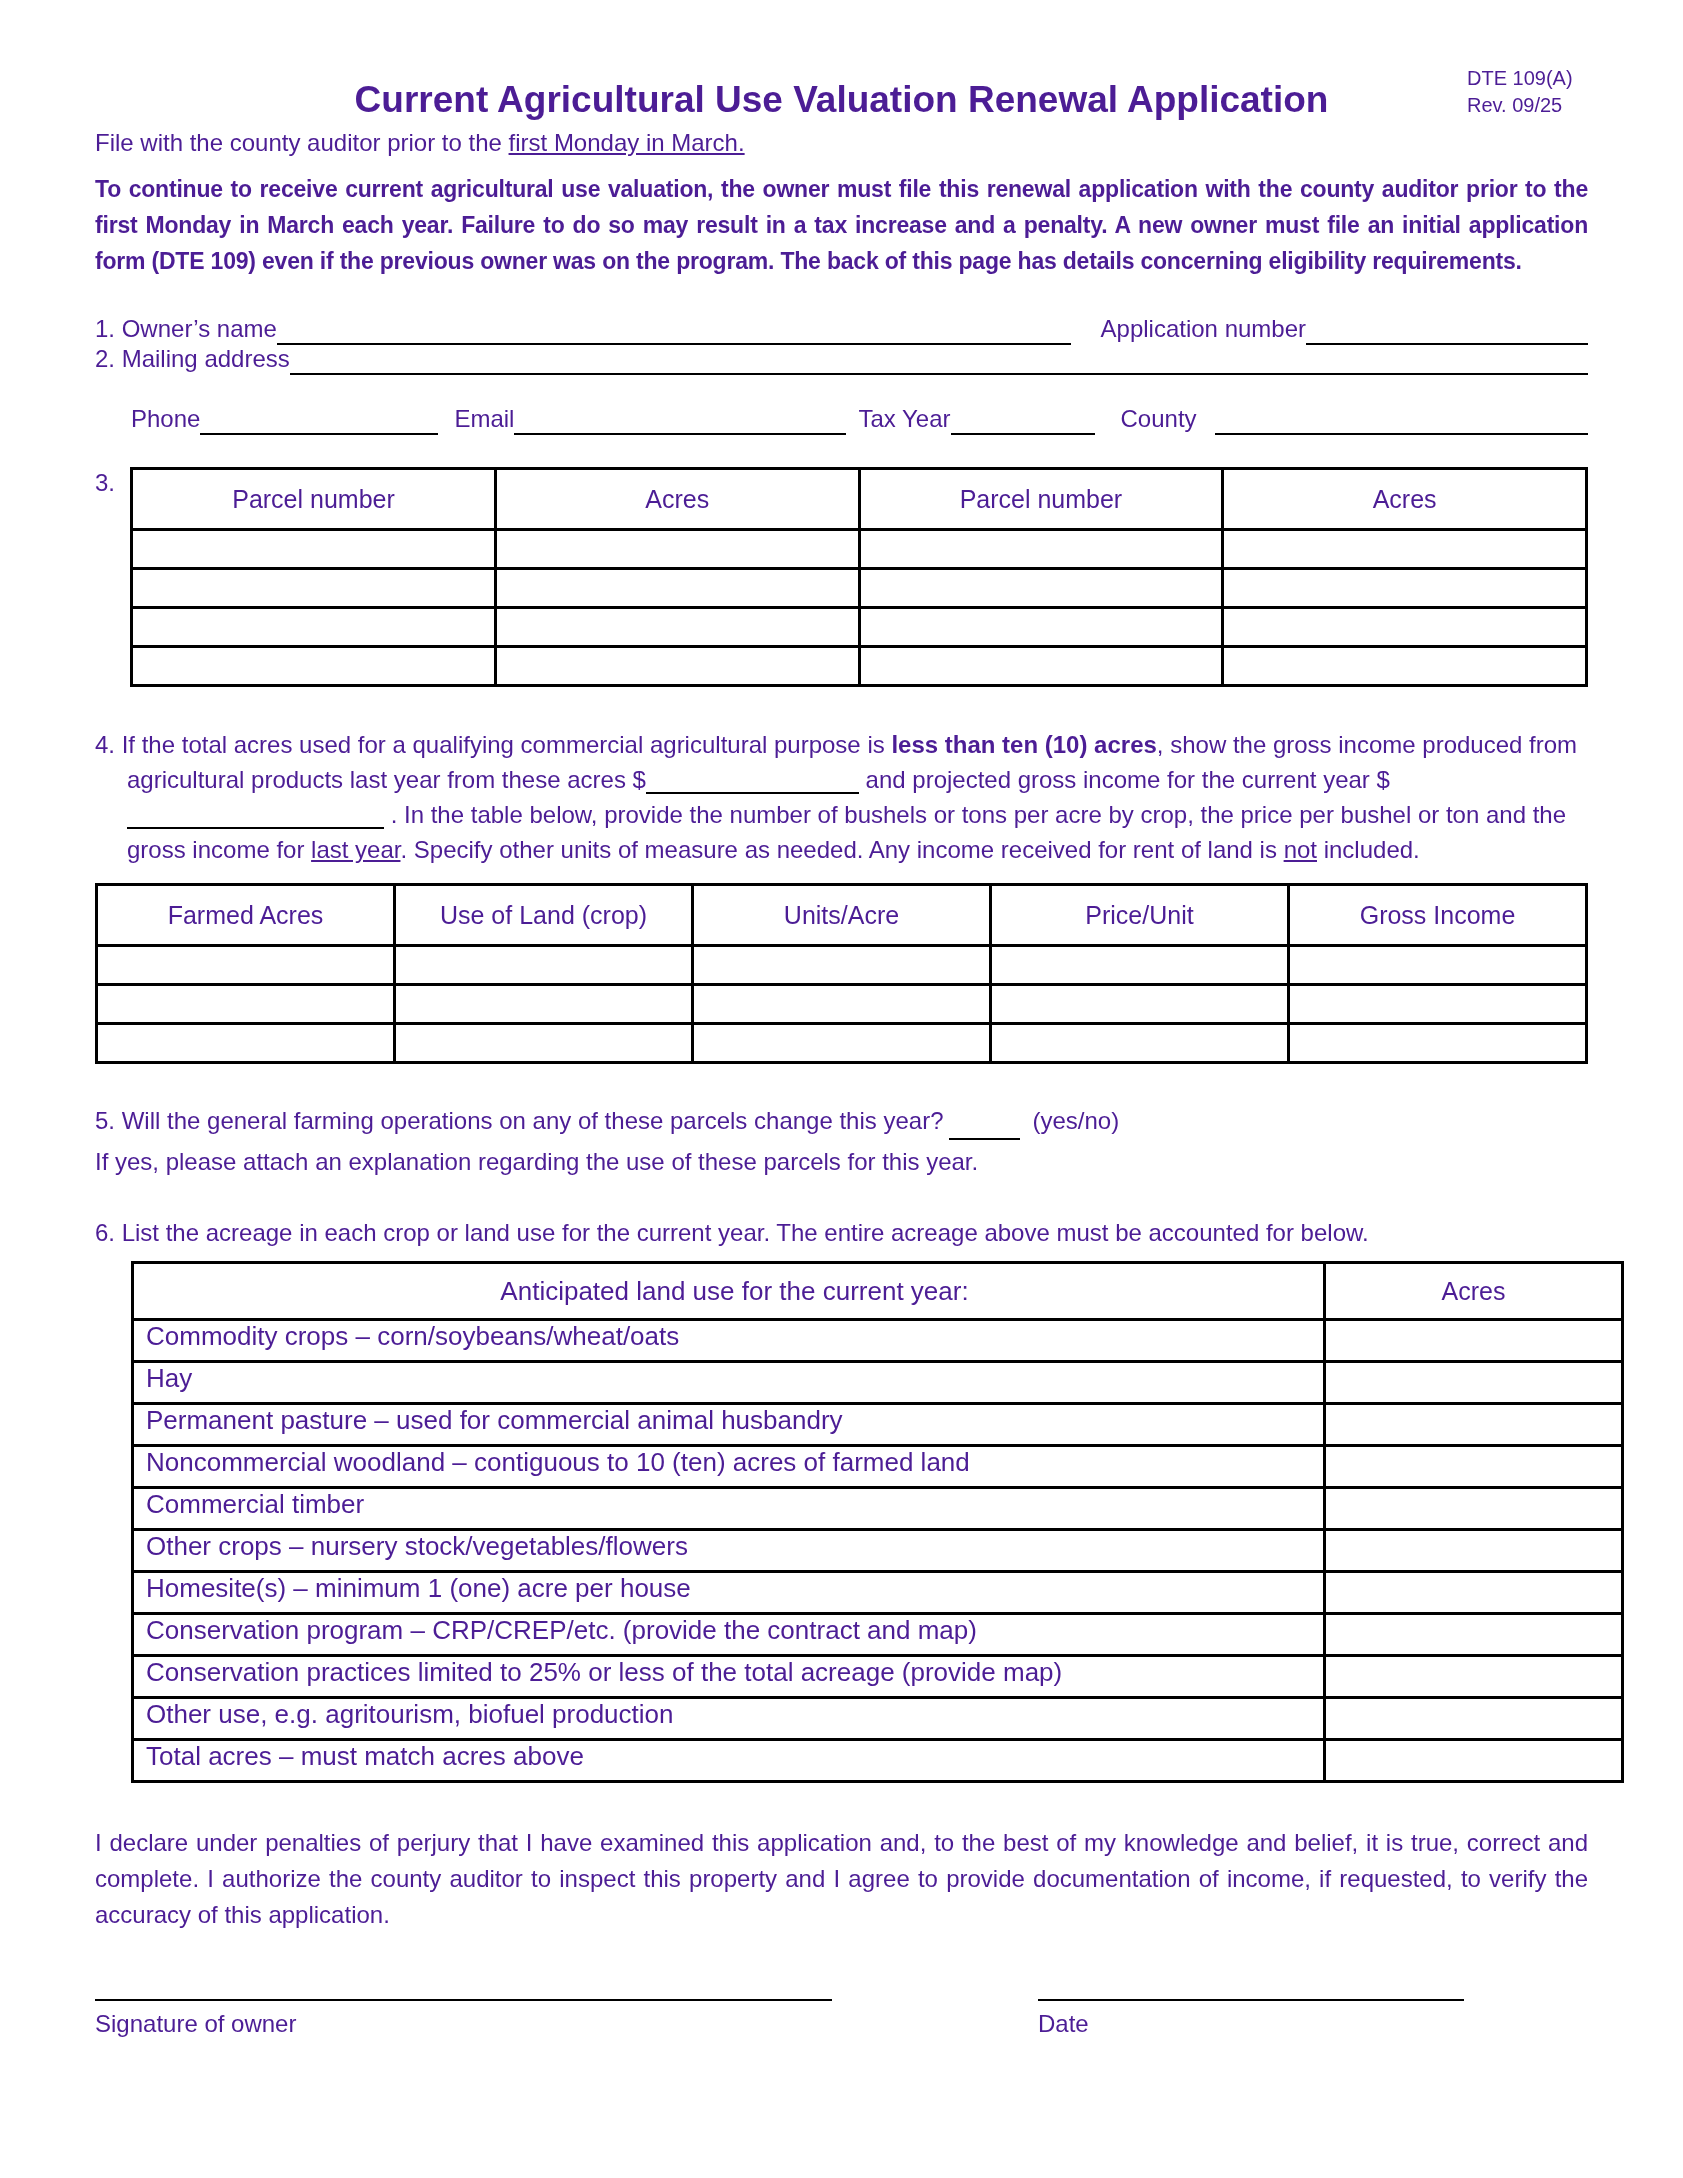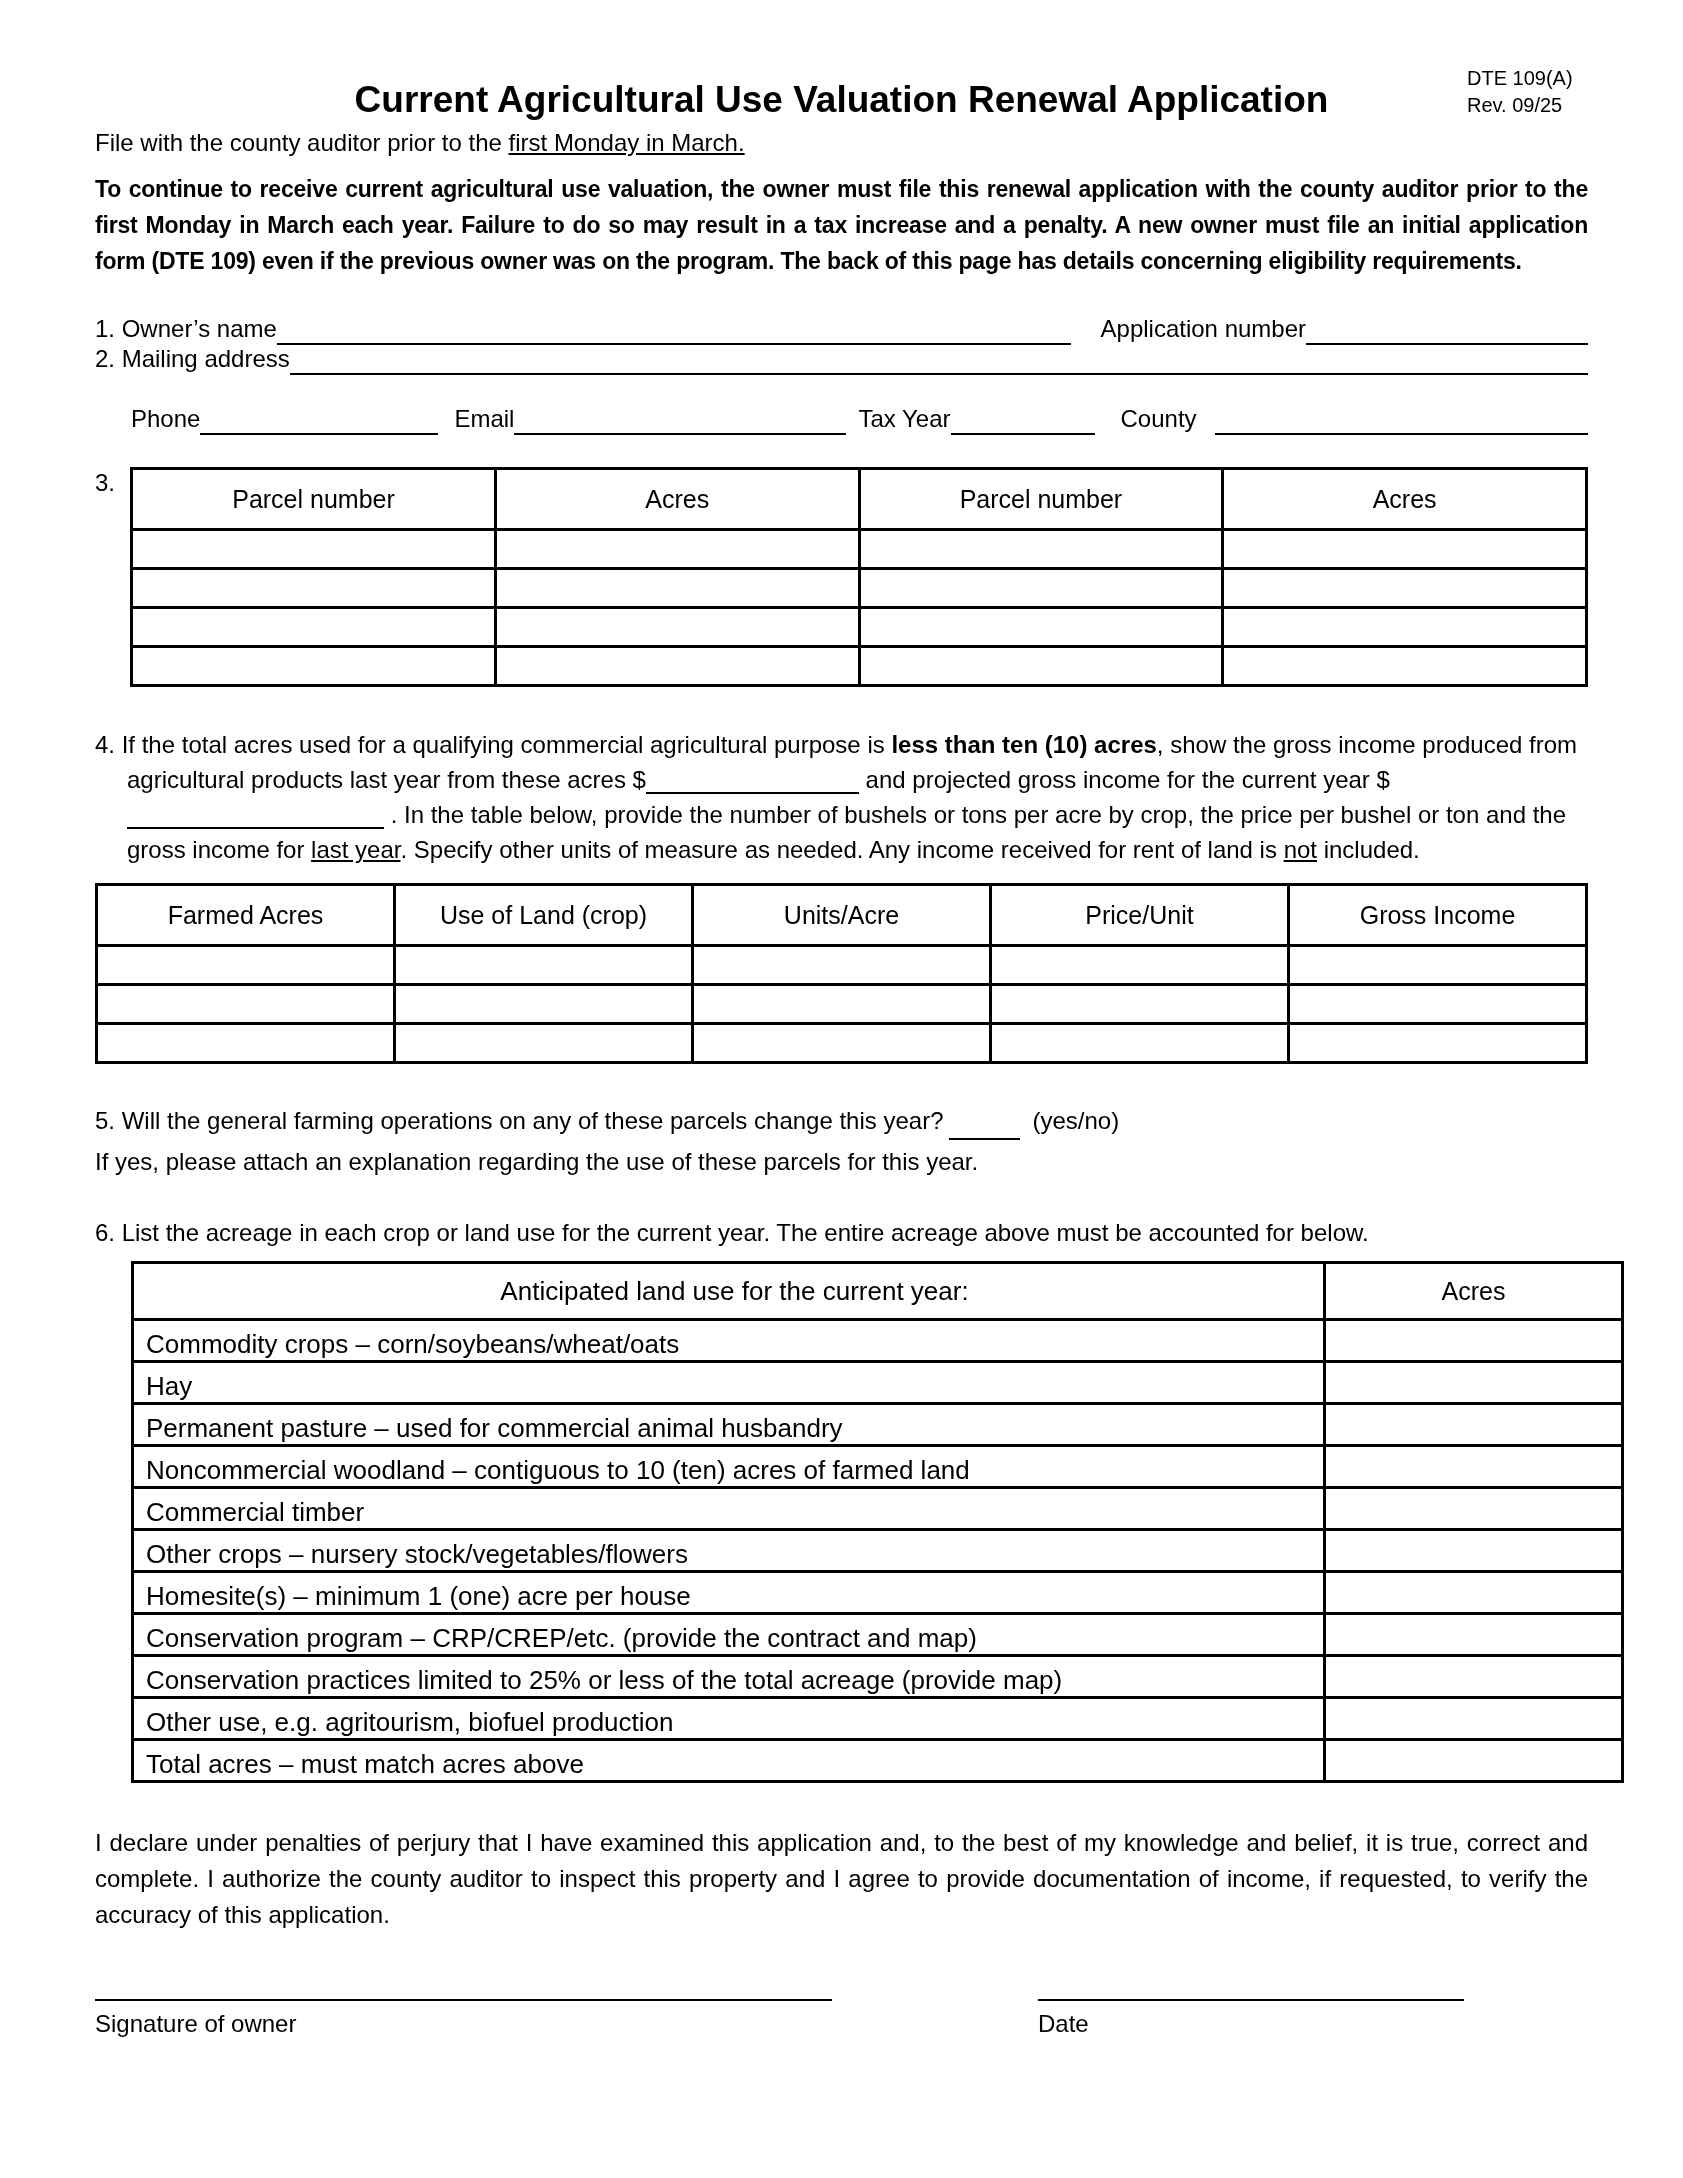--- a/index.html
+++ b/index.html
@@ -1,18 +1,18 @@
 <!DOCTYPE html>
 <html><head>
 <meta charset="utf-8">
 <style>
   * { margin:0; padding:0; box-sizing:border-box; }
   html, body { background:#ffffff; }
   .page {
-    width:1683px; height:2178px; background:#fff; color:#000000;
+    width:1683px; height:2178px; background:#fff; color:#4c1d95;
     font-family:"Liberation Sans", sans-serif; font-size:24px;
     position:relative; padding:57px 95px 0 95px; overflow:hidden;
   }
   .form-id { position:absolute; left:1467px; top:65px; font-size:20px; line-height:27px; }
   .title { font-size:37px; font-weight:bold; text-align:center; margin-top:22px; }
   .subtitle { font-size:24px; text-align:left; margin-top:8px; }
   .u { text-decoration:underline; }
   .bu { font-weight:bold; }
   .intro { font-weight:bold; font-size:23px; letter-spacing:-0.2px; line-height:36px; margin-top:14px; text-align:justify; }
 
@@ -37,21 +37,21 @@
   .crop-table { margin-top:16px; }
 
   .item5 { margin-top:40px; line-height:34px; }
   .item5-line2 { margin-top:5px; }
 
   .item6-intro { margin-top:40px; }
   .landuse { margin-top:14px; margin-left:36px; width:calc(100% - 36px); }
   .landuse th { height:57px; }
   .lu-head-left { text-align:left; padding-left:12px; font-size:26px; }
   .lu-head-right { font-size:25px; }
-  .landuse td.lu-label { height:42px; font-size:26px; text-align:left; padding:0 12px 0 12px; vertical-align:bottom; }
+  .landuse td.lu-label { height:42px; font-size:26px; text-align:left; padding:0 12px 8px 12px; vertical-align:bottom; }
   .landuse td.lu-acres { height:42px; }
 
   .declaration { margin-top:42px; line-height:36px; text-align:justify; }
 
   .sig-row { display:flex; margin-top:65px; }
   .sig-line { border-bottom:2px solid #000; height:3px; }
   .sig-label { margin-top:9px; }
 </style>
 </head>
 <body>

